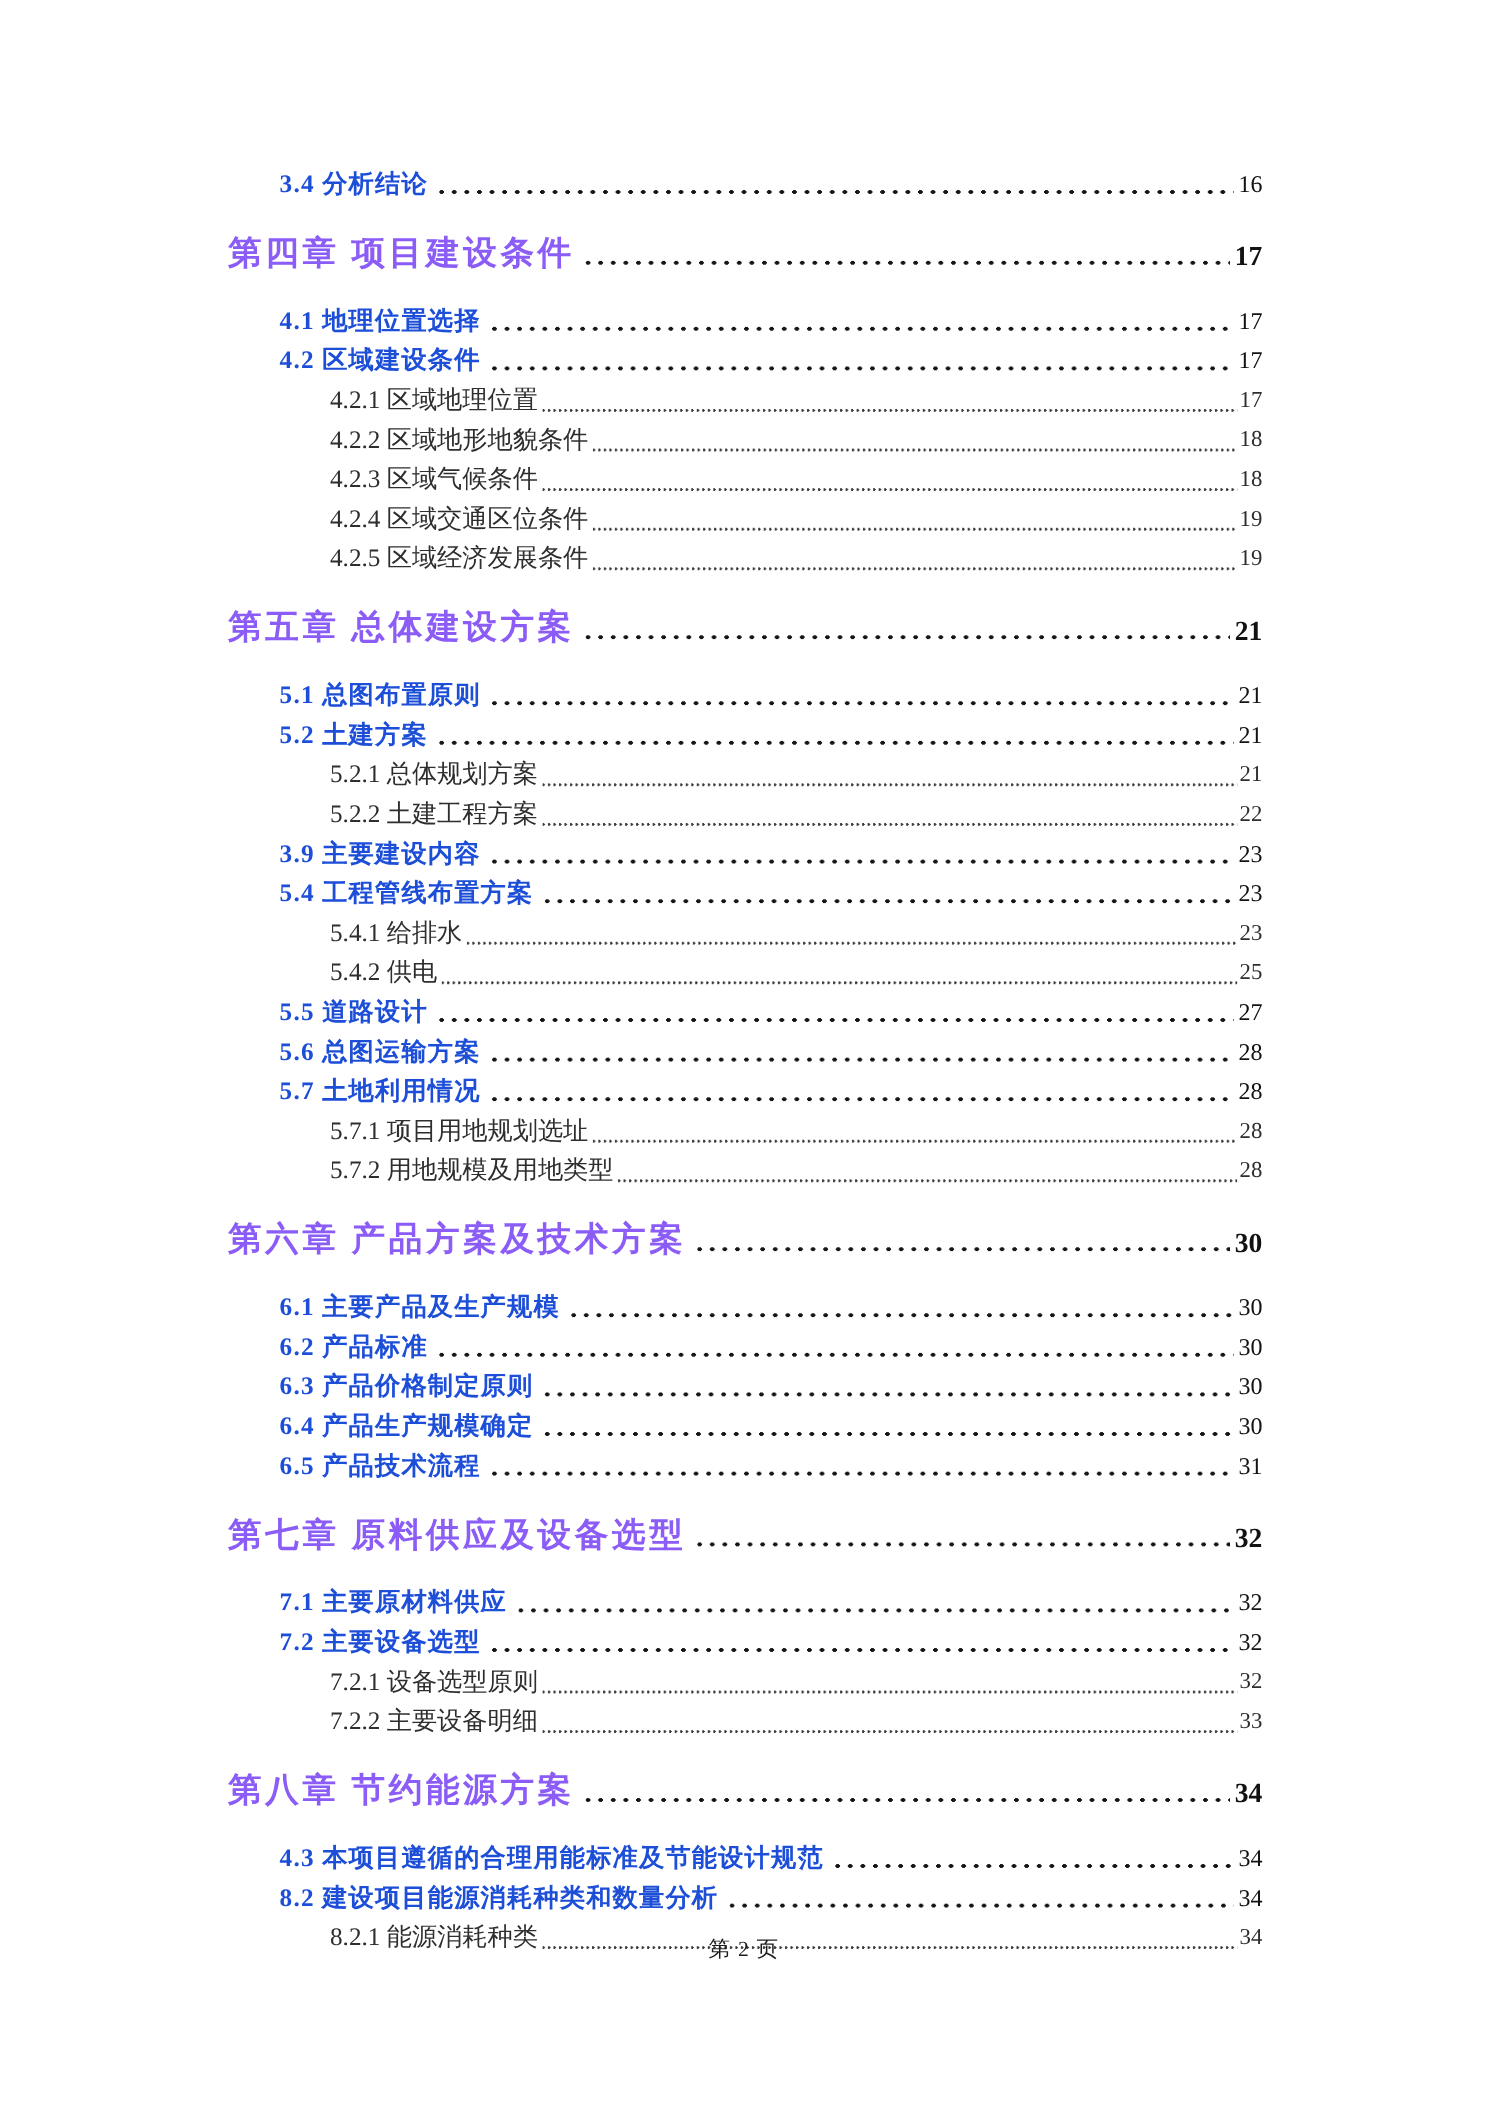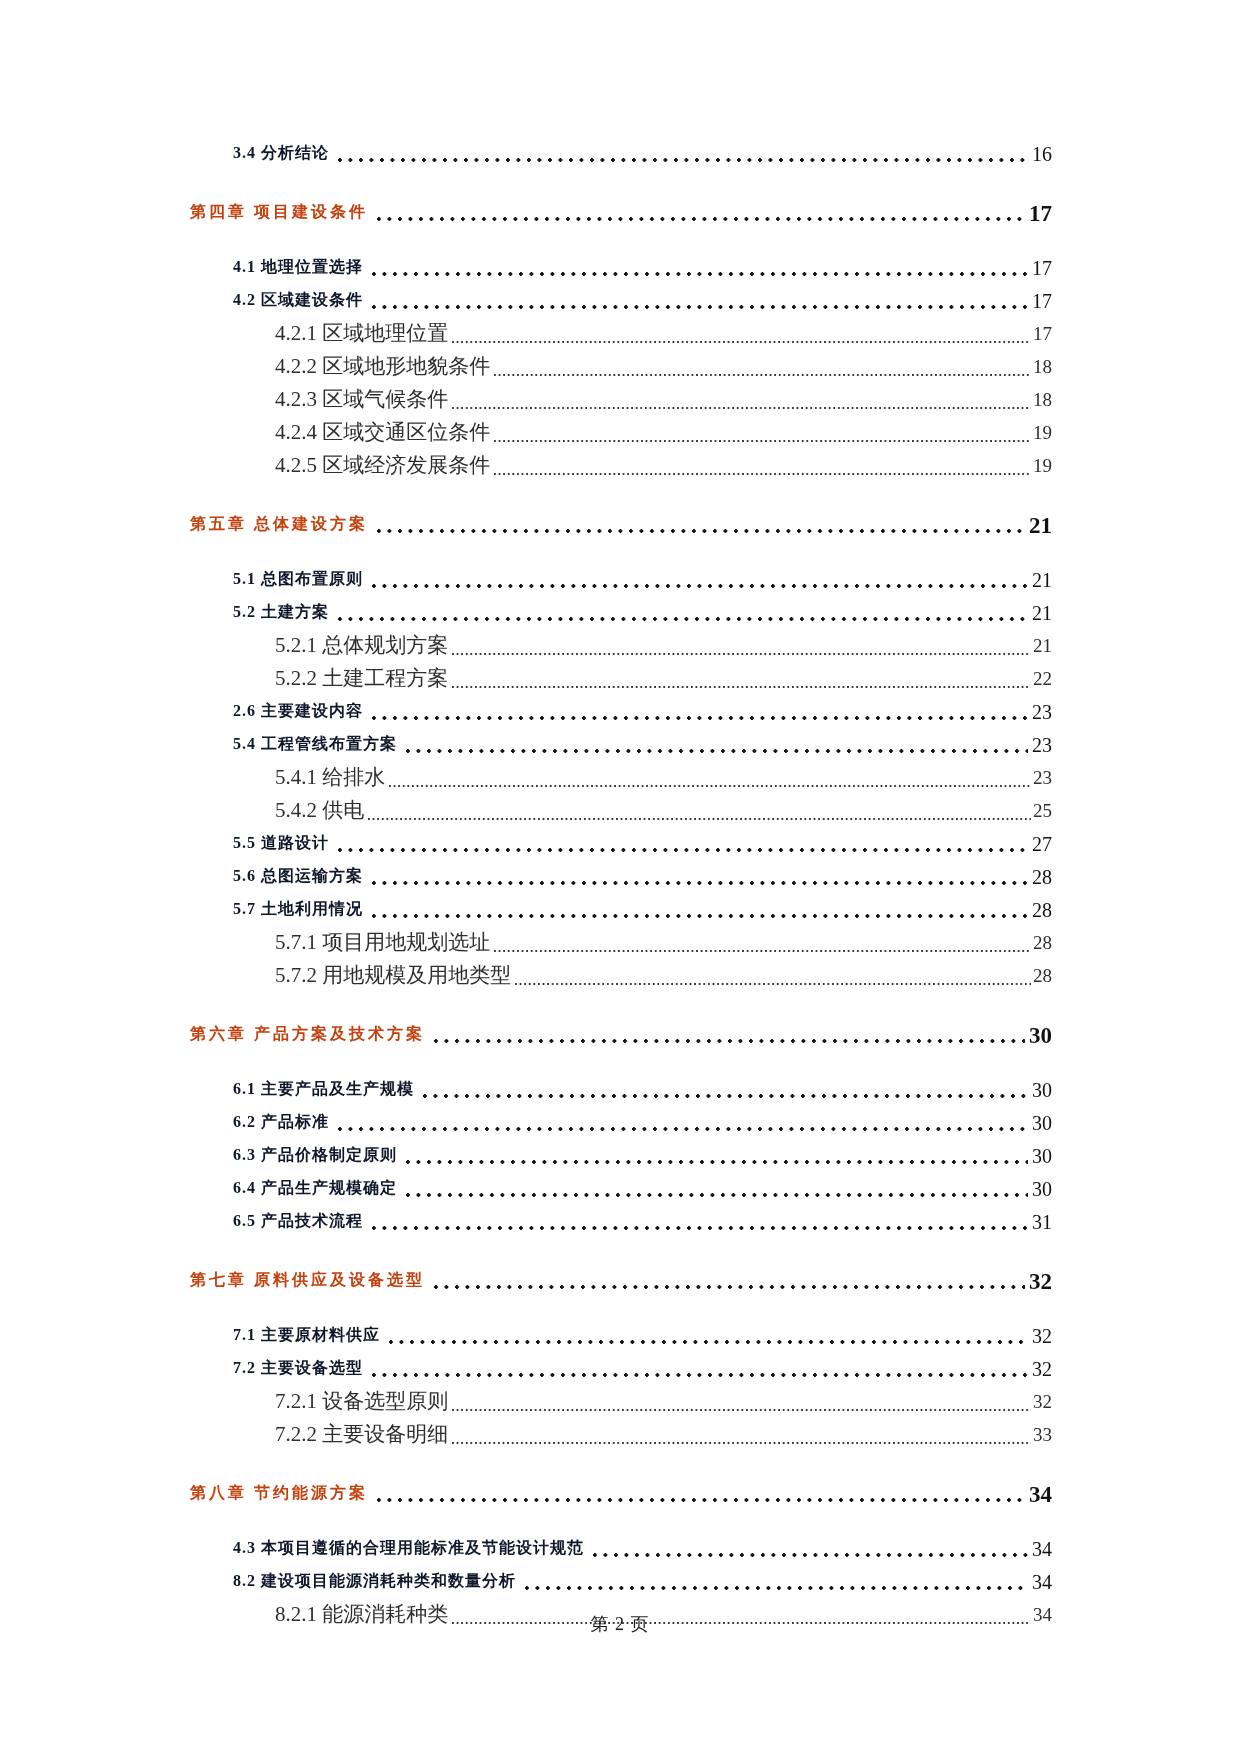--- a/index.html
+++ b/index.html
@@ -16,29 +16,29 @@
   .row .label { white-space:nowrap; }
   .row .leader {
     flex:1 1 auto; height:8px; margin:0 4px 5px 9px;
     background-repeat:repeat-x; background-position:left bottom;
   }
   .row .pagenum { white-space:nowrap; }
 
   
   .row.lvl1 { margin-top:24px; margin-bottom:19px; height:38px; }
   .lvl1 .label {
-    font-size:16px; font-weight:bold; letter-spacing:3px; color:#c2410c;
+    font-size:28px; font-weight:bold; letter-spacing:3px; color:#8b5cf6;
     line-height:38px;
   }
   .lvl1 .pagenum { font-size:23px; font-weight:bold; line-height:34px; }
   .lvl1 .leader { margin-bottom:8px; }
 
   
   .row.lvl2 { padding-left:43px; }
-  .lvl2 .label { font-size:16px; font-weight:bold; letter-spacing:1px; color:#0f172a; line-height:32px; }
+  .lvl2 .label { font-size:21px; font-weight:bold; letter-spacing:1px; color:#1d4ed8; line-height:32px; }
   .lvl2 .pagenum { font-size:20px; font-weight:normal; line-height:30px; }
 
   
   .row.lvl3 { padding-left:85px; }
   .lvl3 .label { font-size:21px; font-weight:normal; color:#2e2e2e; line-height:32px; }
   .lvl3 .pagenum { font-size:19px; font-weight:normal; color:#2e2e2e; line-height:30px; }
   .lvl3 .leader { margin:0 2px 5px 4px; }
 
   
   .dots-big {
@@ -124,21 +124,21 @@
         <span class="label">5.2.1 总体规划方案</span>
         <span class="leader dots-small"></span>
         <span class="pagenum">21</span>
       </div>
       <div class="row lvl3">
         <span class="label">5.2.2 土建工程方案</span>
         <span class="leader dots-small"></span>
         <span class="pagenum">22</span>
       </div>
       <div class="row lvl2">
-        <span class="label">2.6 主要建设内容</span>
+        <span class="label">3.9 主要建设内容</span>
         <span class="leader dots-big"></span>
         <span class="pagenum">23</span>
       </div>
       <div class="row lvl2">
         <span class="label">5.4 工程管线布置方案</span>
         <span class="leader dots-big"></span>
         <span class="pagenum">23</span>
       </div>
       <div class="row lvl3">
         <span class="label">5.4.1 给排水</span>

